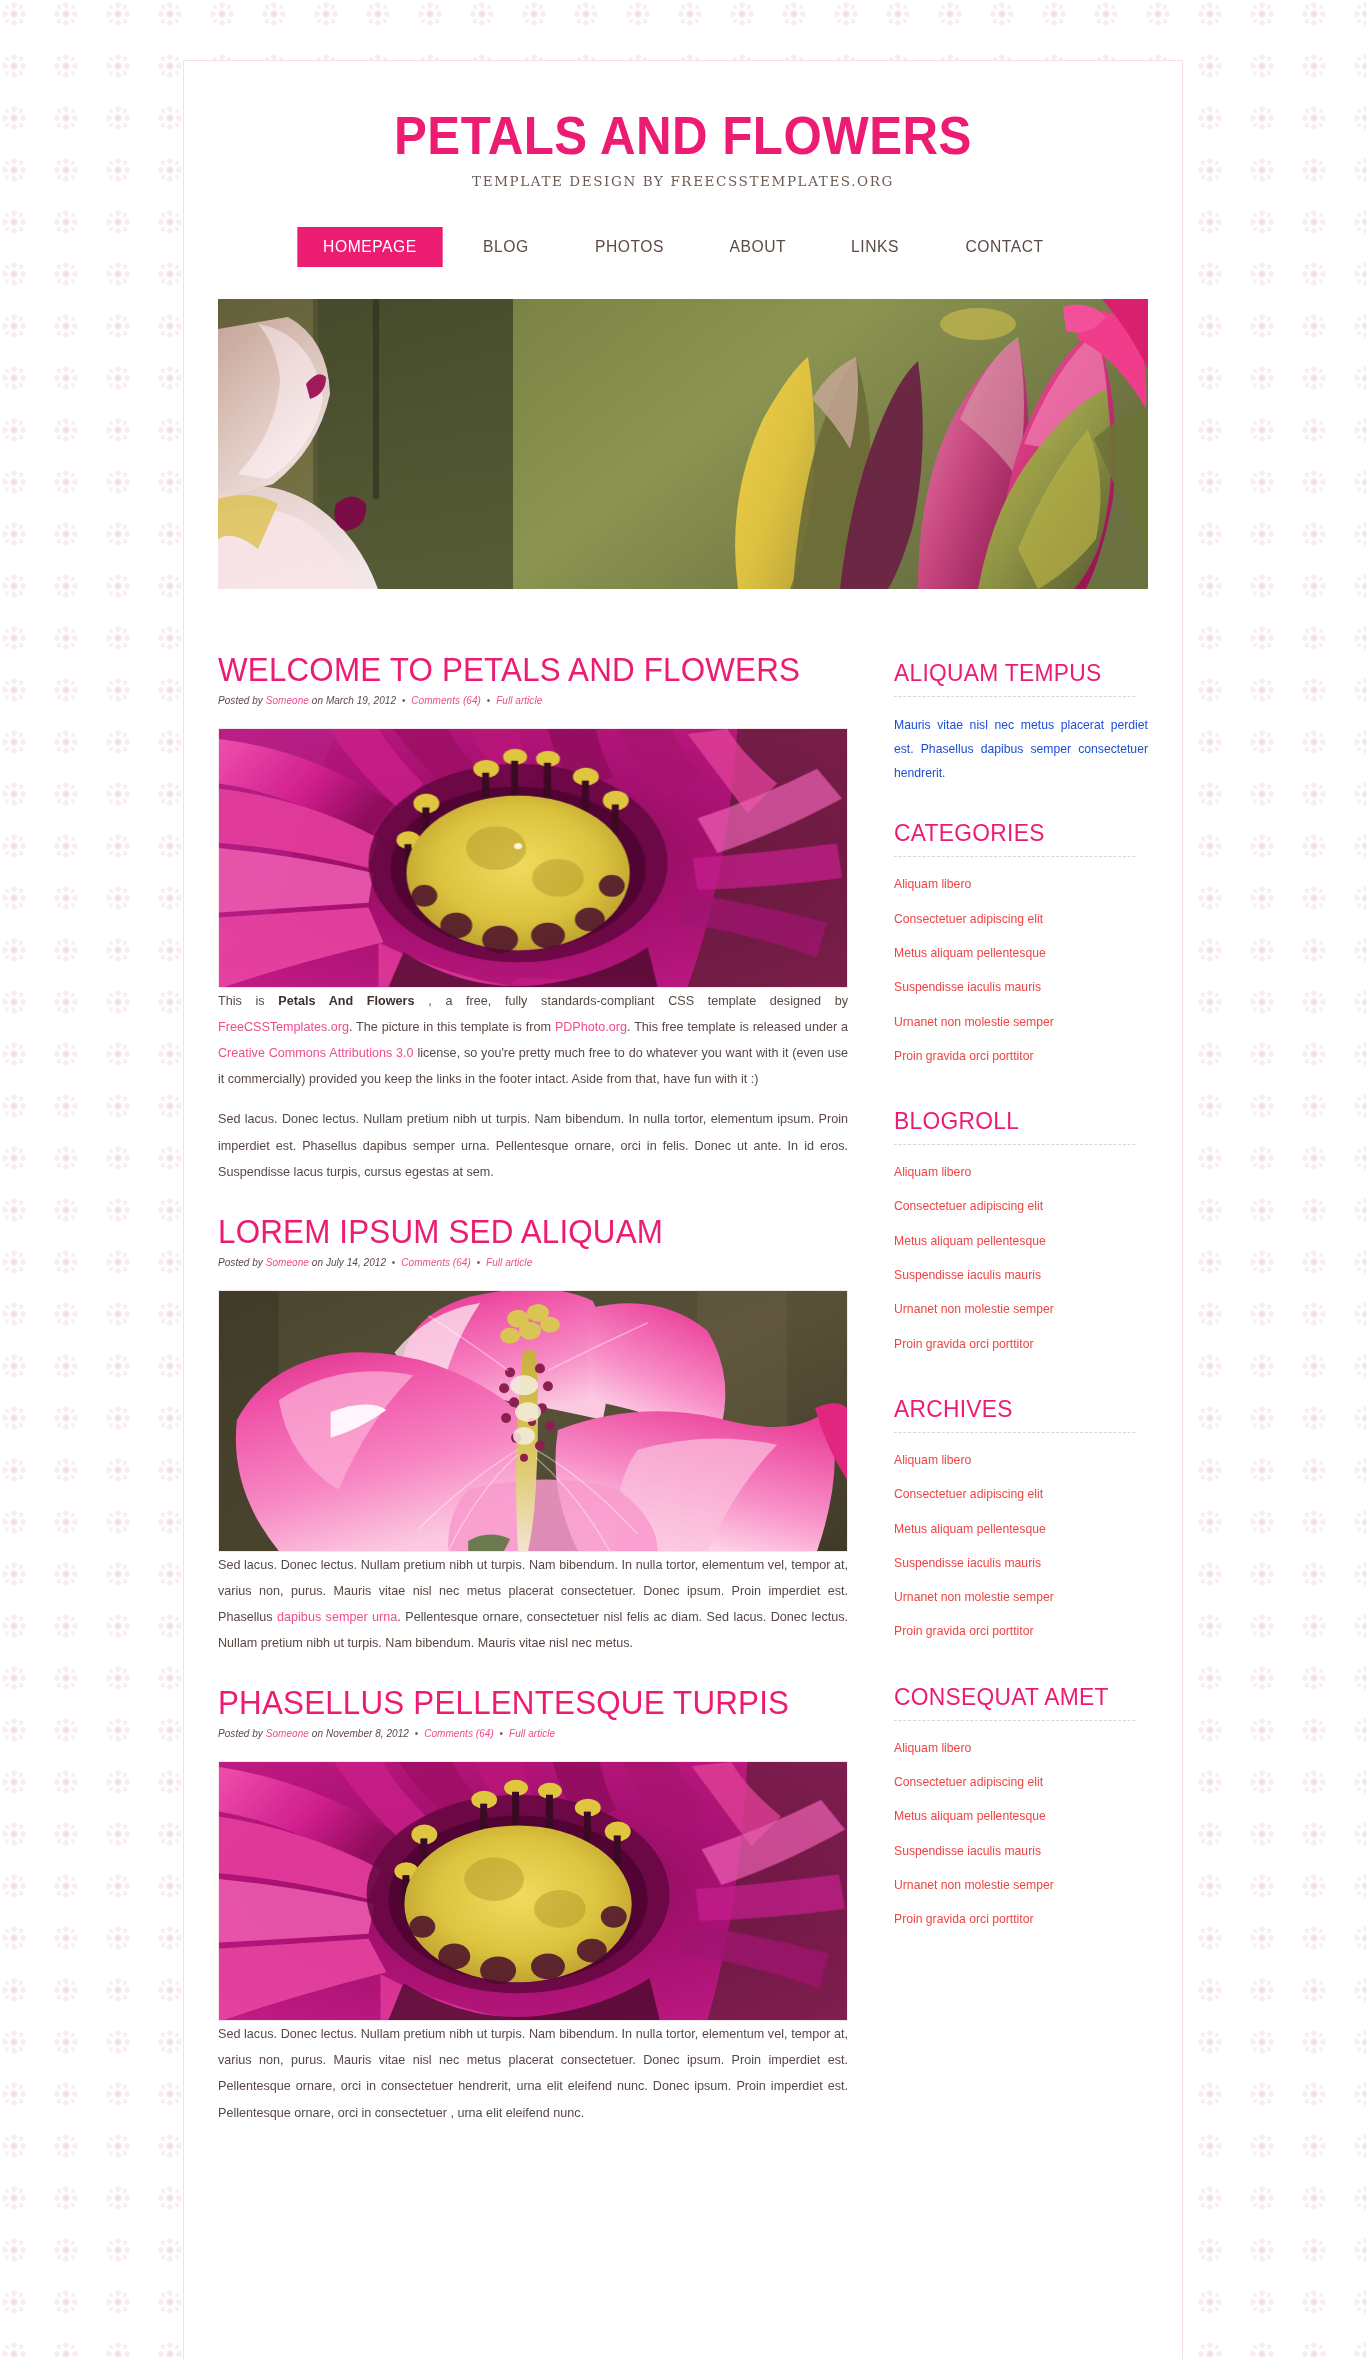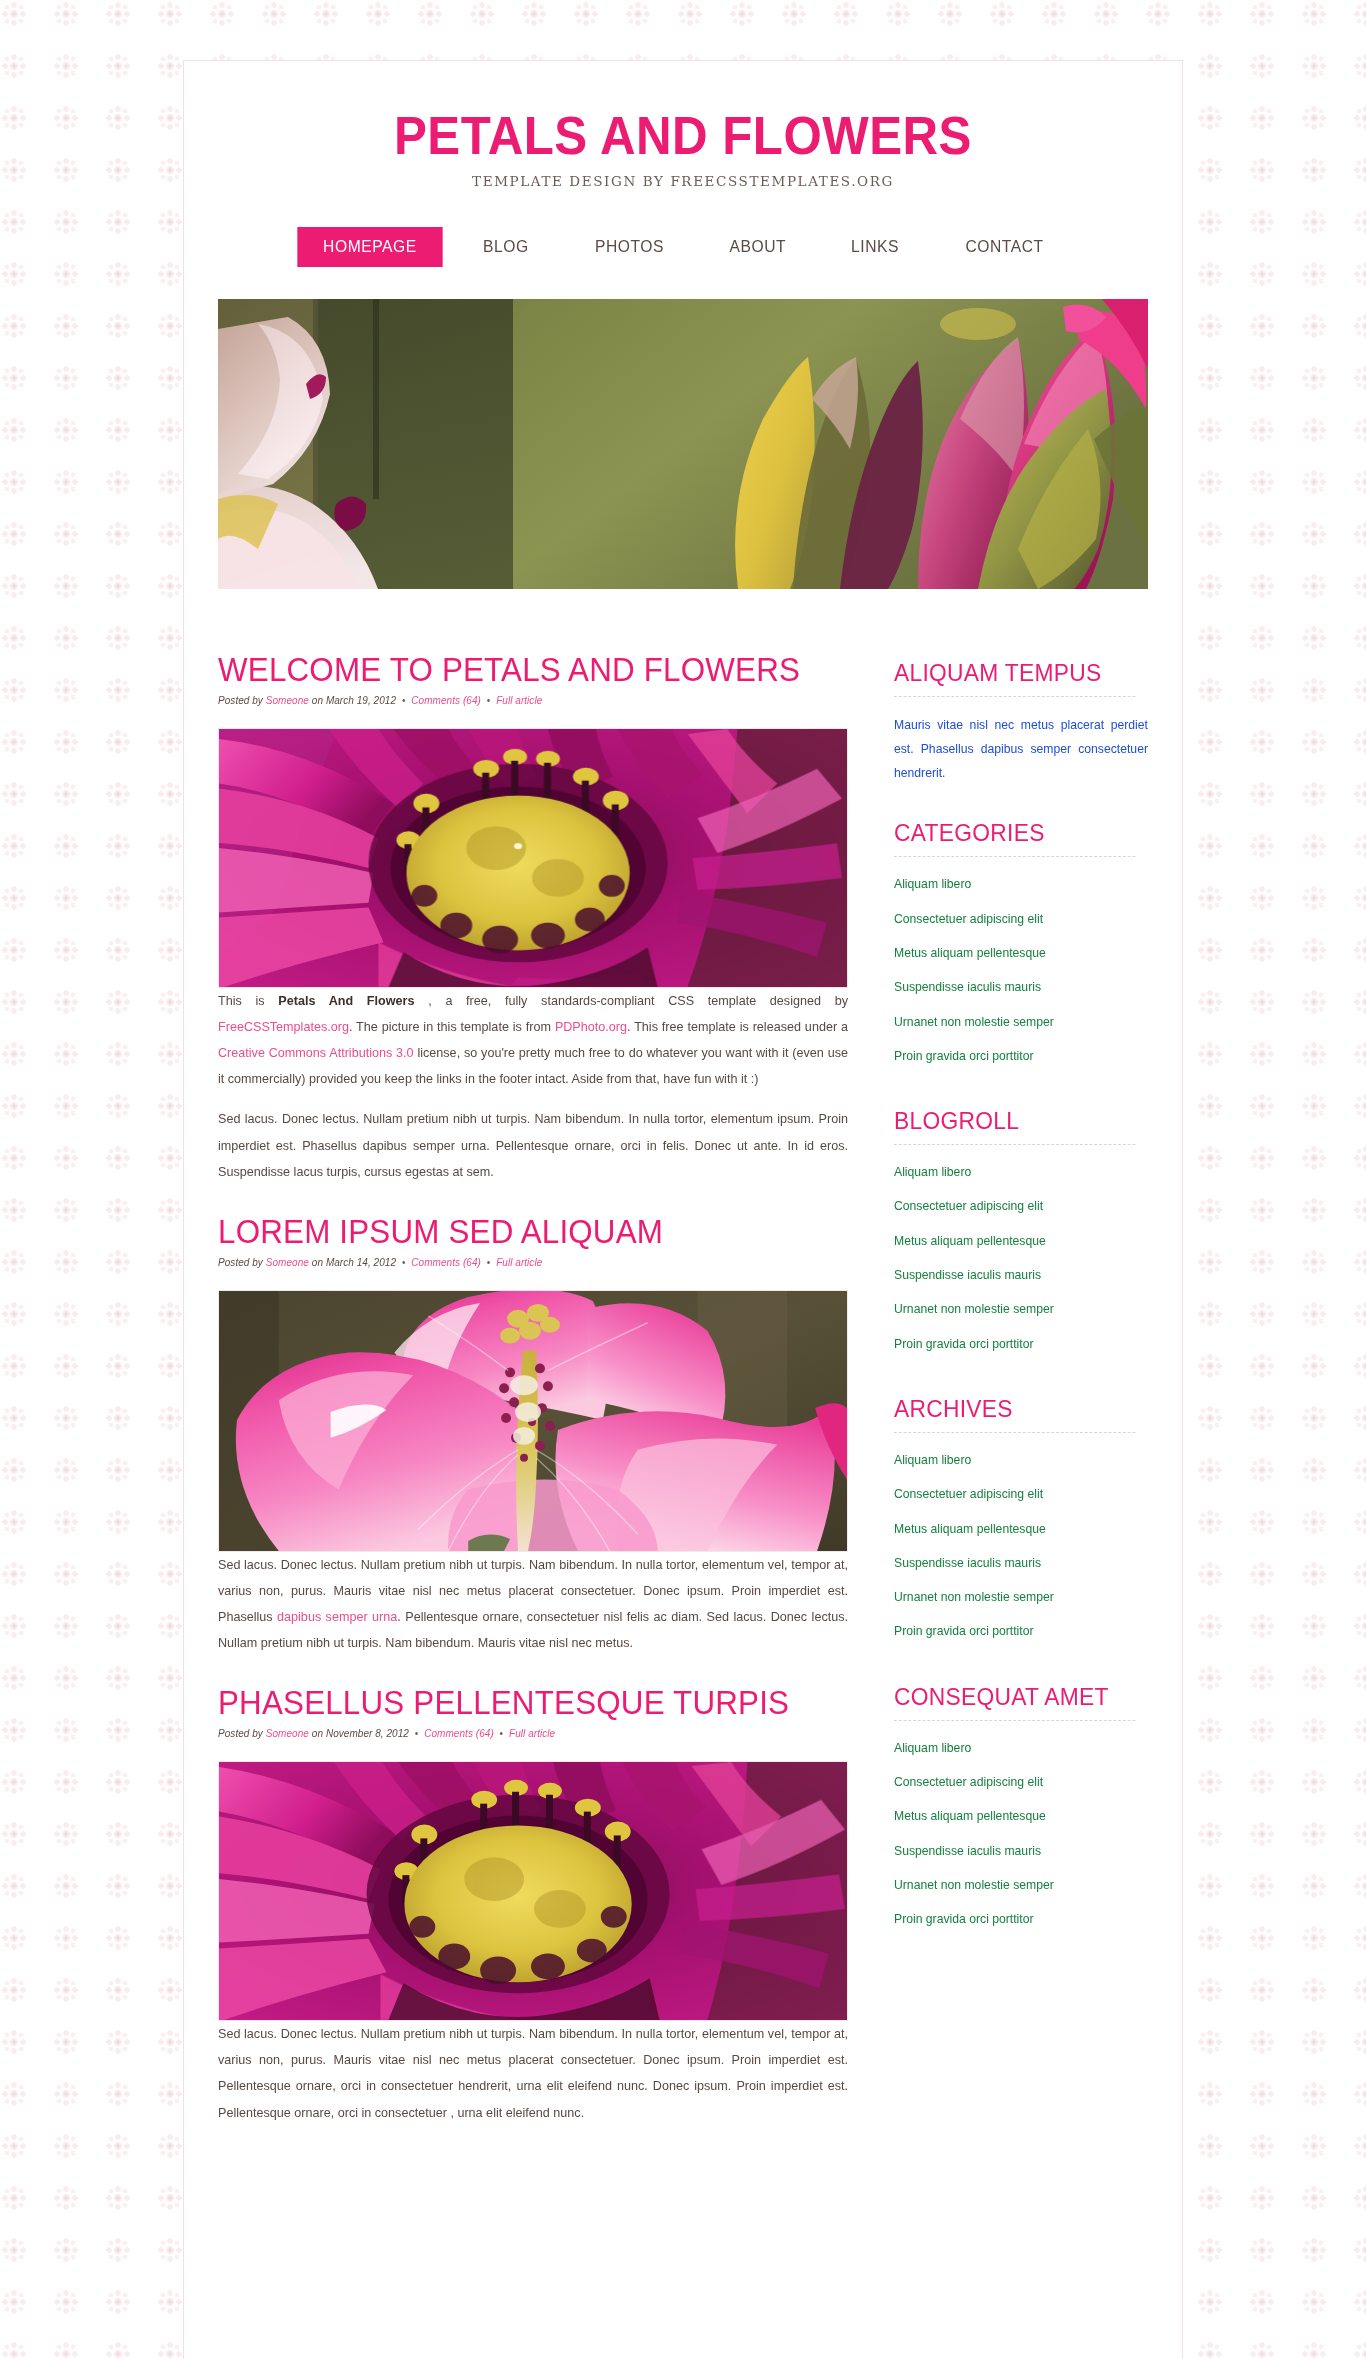--- a/index.html
+++ b/index.html
@@ -210,21 +210,21 @@
   }
 
   .sb-list { list-style: none; margin-top: 10px; }
 
   .sb-list li { border: none; }
 
   .sb-list a {
     display: block;
     padding: 8px 0;
     font-size: 12.2px;
-    color: #15803d;
+    color: #ef4444;
     text-decoration: none;
     line-height: 1.5;
   }
 
   
   #footer-spacer { height: 20px; }
 </style>
 </head>
 <body>
 
@@ -439,21 +439,21 @@
             <p>Sed lacus. Donec lectus. Nullam pretium nibh ut turpis. Nam bibendum. In nulla tortor, elementum ipsum. Proin imperdiet est. Phasellus dapibus semper urna. Pellentesque ornare, orci in felis. Donec ut ante. In id eros. Suspendisse lacus turpis, cursus egestas at sem.</p>
           </div>
         </div>
 
         <div class="post">
           <h2 class="post-title">LOREM IPSUM SED ALIQUAM</h2>
           <div class="post-meta">
             <span>Posted by</span>
             <a href="#">Someone</a>
             <span>on</span>
-            <span>March 14, 2012</span>
+            <span>July 14, 2012</span>
             <span class="sep">•</span>
             <a href="#">Comments (64)</a>
             <span class="sep">•</span>
             <a href="#">Full article</a>
           </div>
 
           <div class="post-image tall">
             <svg viewBox="0 0 630 262" preserveAspectRatio="none">
               <defs>
                 <linearGradient id="h1Bg" x1="0" y1="0" x2="1" y2="1">

